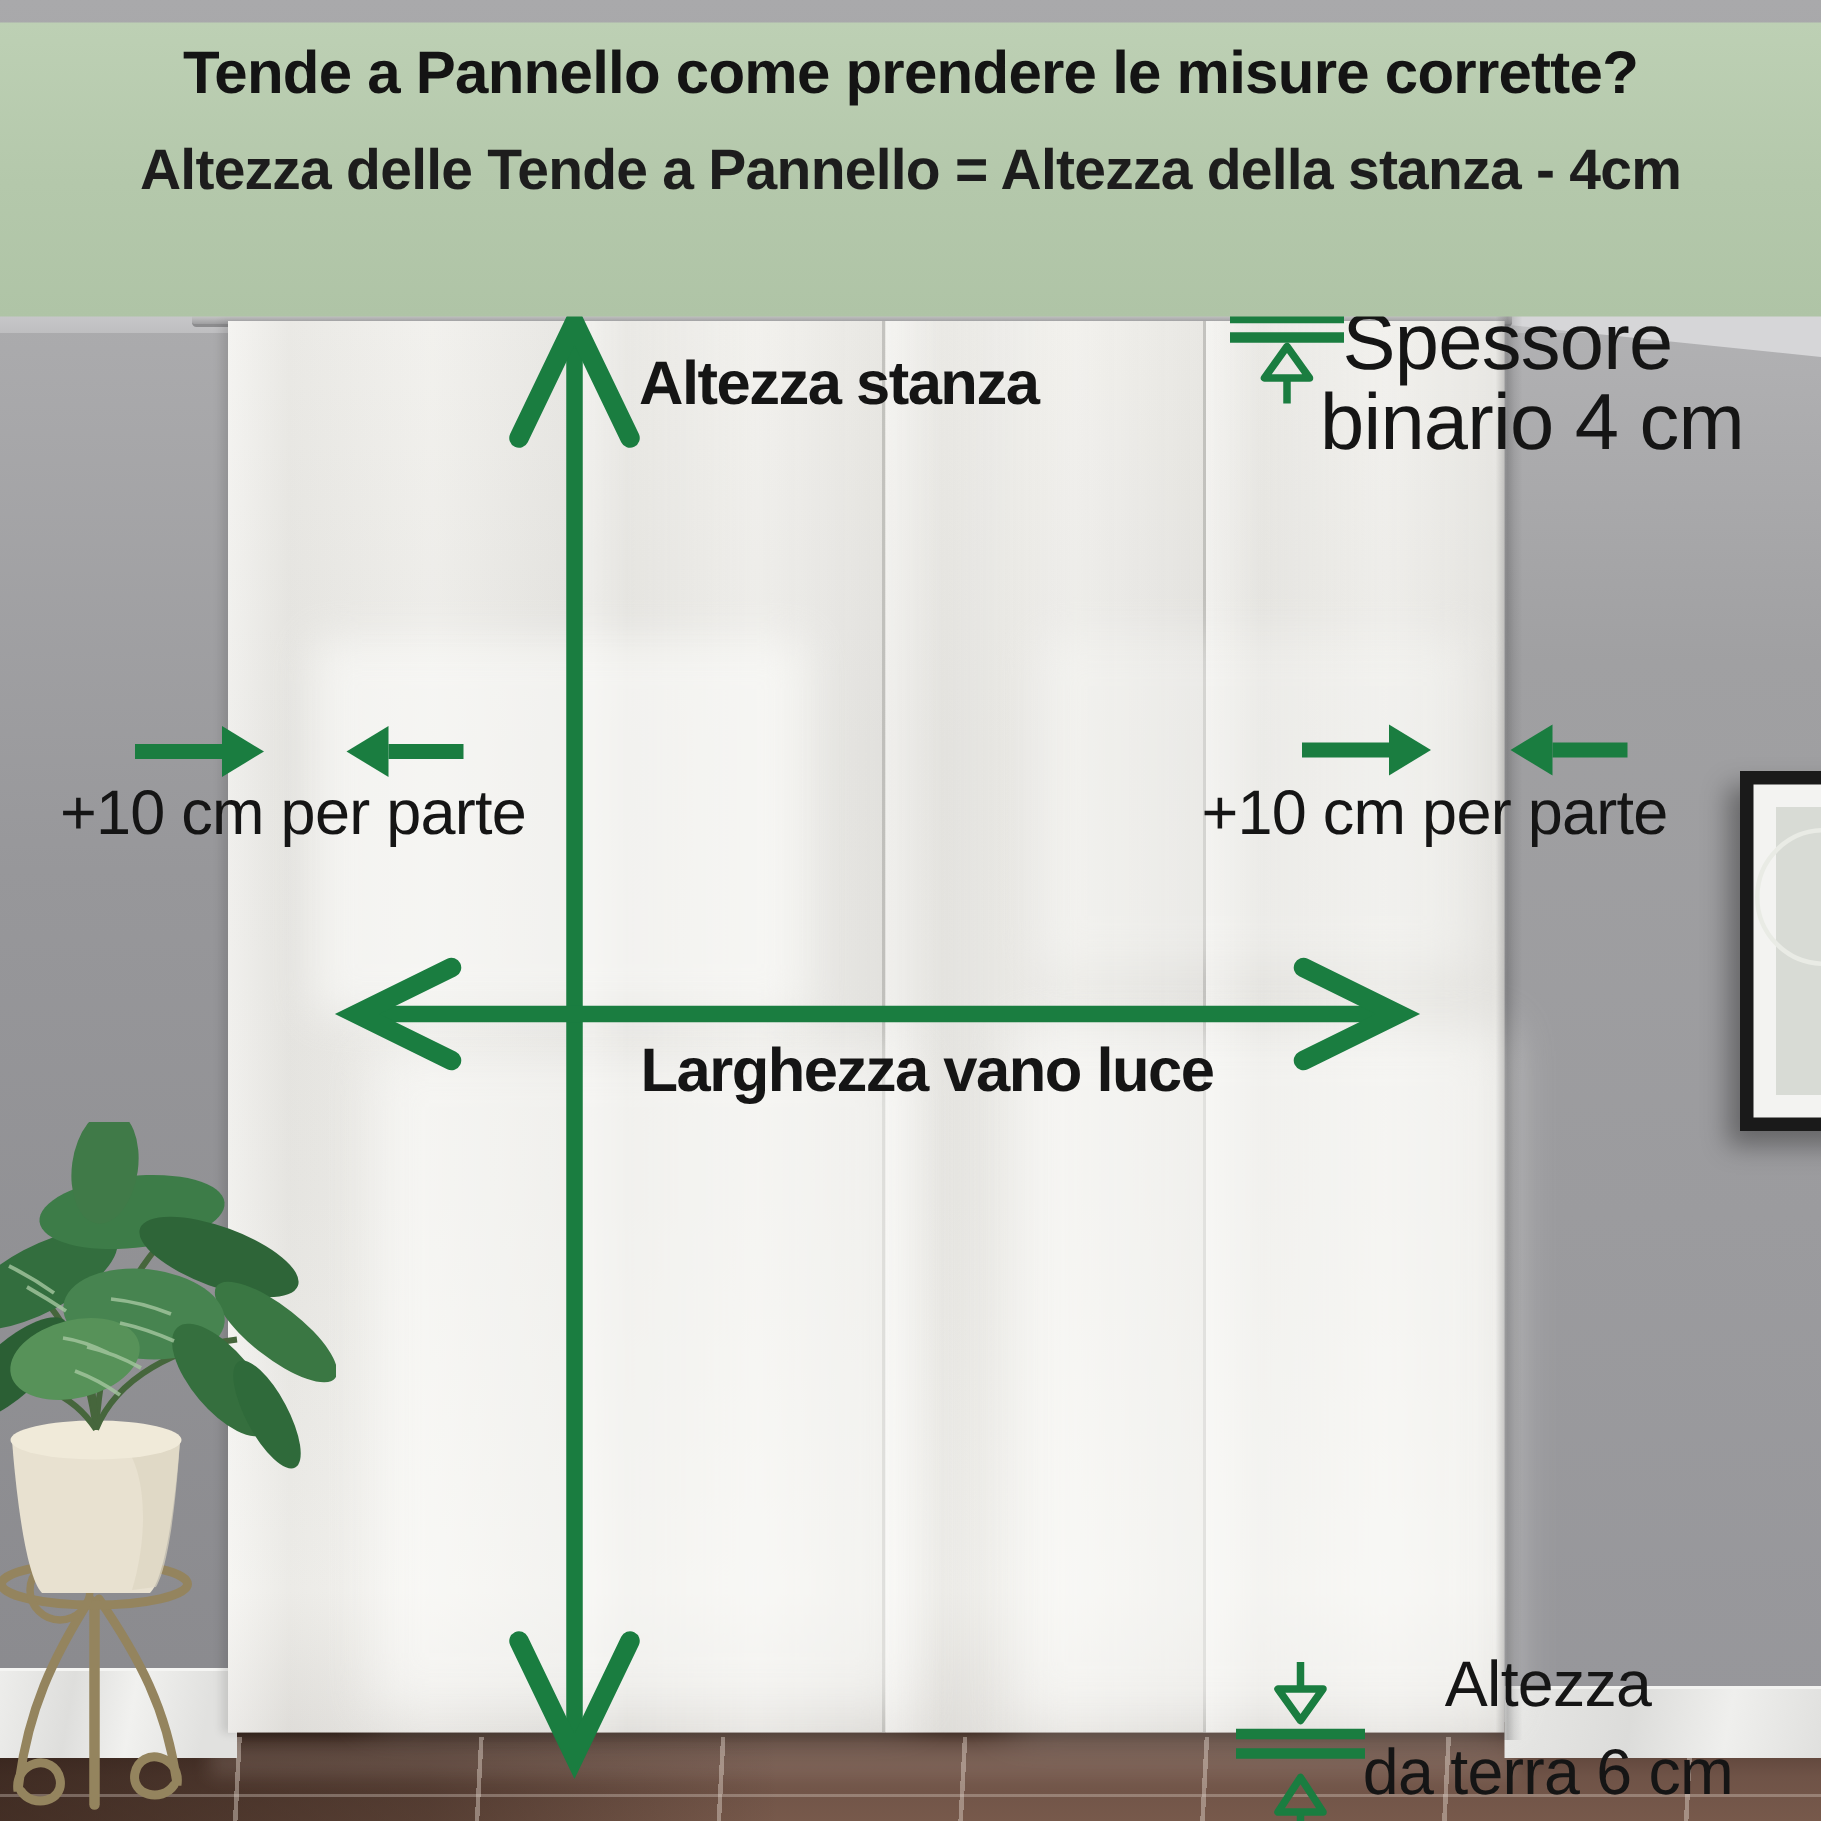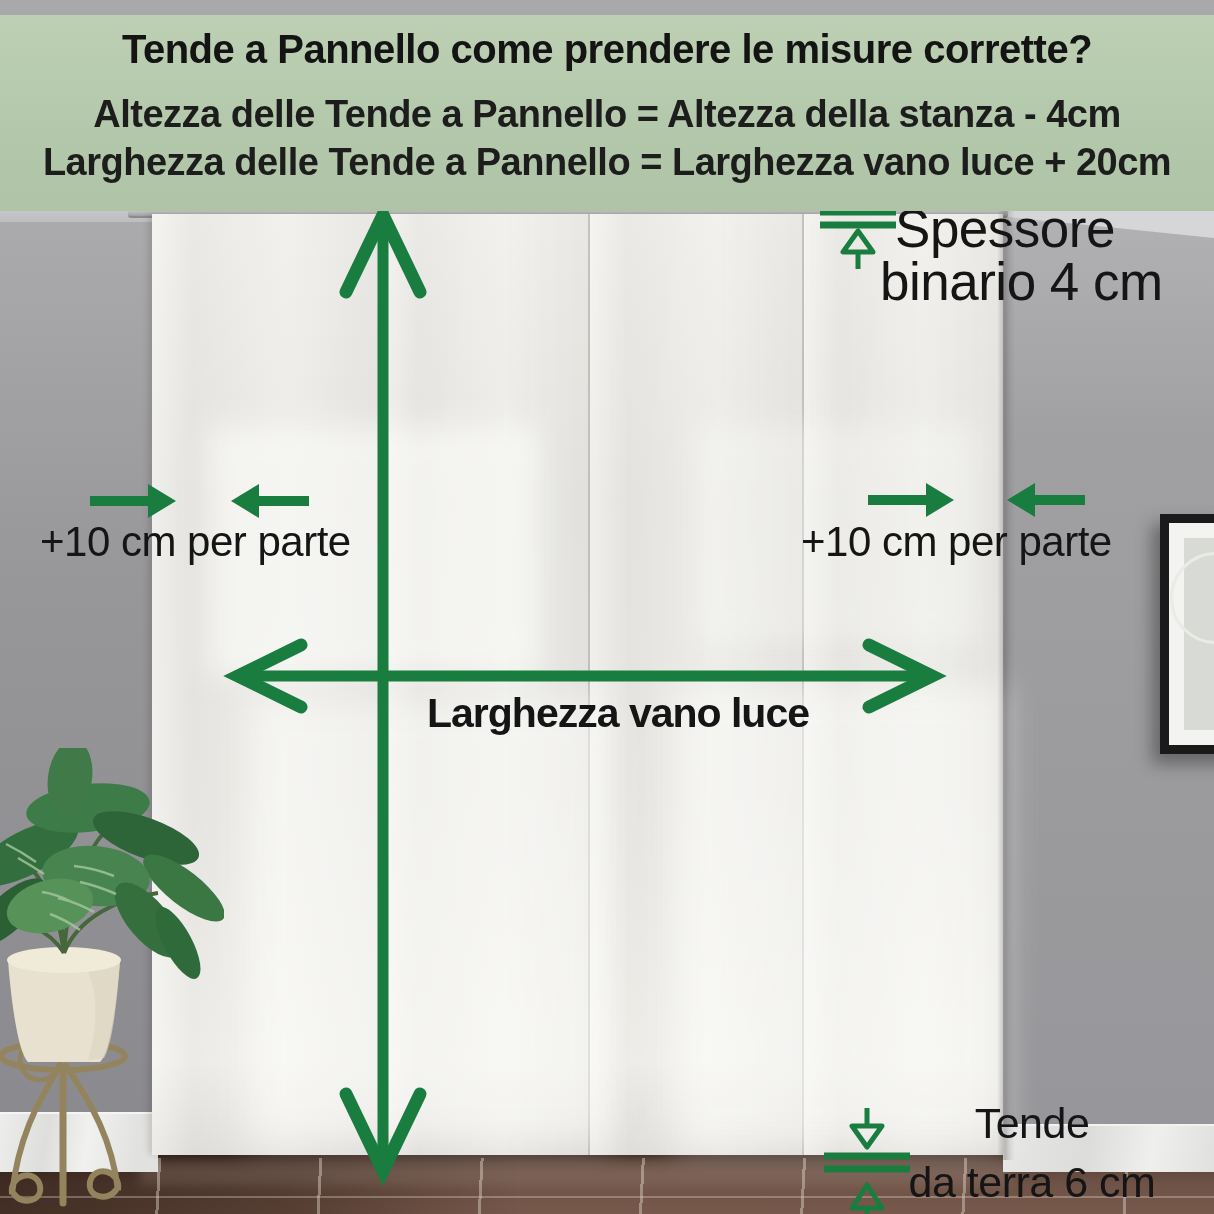--- a/index.html
+++ b/index.html
@@ -237,31 +237,31 @@
         <path d="M824 1156 H910" stroke-width="7"></path>
         <path d="M824 1169 H910" stroke-width="7"></path>
         <path d="M867 1108 V1126" stroke-width="5"></path>
         <path d="M852 1126 H882 L867 1147 Z" stroke-width="5"></path>
         <path d="M852 1208 H882 L867 1185 Z" stroke-width="5"></path>
         <path d="M867 1208 V1214" stroke-width="5"></path>
       </g>
     </g>
   </svg>
 
+  <div class="lbl lbl-bold lbl-altezza">Altezza stanza</div>
   <div class="lbl lbl-bold lbl-larghezza">Larghezza vano luce</div>
   <div class="lbl lbl-reg lbl-spessore">
     <div>Spessore</div>
     <div>binario 4 cm</div>
   </div>
   <div class="lbl lbl-reg lbl-plus-left">+10 cm per parte</div>
   <div class="lbl lbl-reg lbl-plus-right">+10 cm per parte</div>
   <div class="lbl lbl-reg lbl-spazio">
-    <div>Tende</div>
+    <div>Altezza</div>
     <div>da terra 6 cm</div>
   </div>
 
   <div class="header">
     <div class="hdr-title">Tende a Pannello come prendere le misure corrette?</div>
     <div class="hdr-formula hdr-f1">Altezza delle Tende a Pannello = Altezza della stanza - 4cm</div>
-    <div class="hdr-formula hdr-f2">Larghezza delle Tende a Pannello = Larghezza vano luce + 20cm</div>
   </div>
 
 </div>
 
 </body></html>

